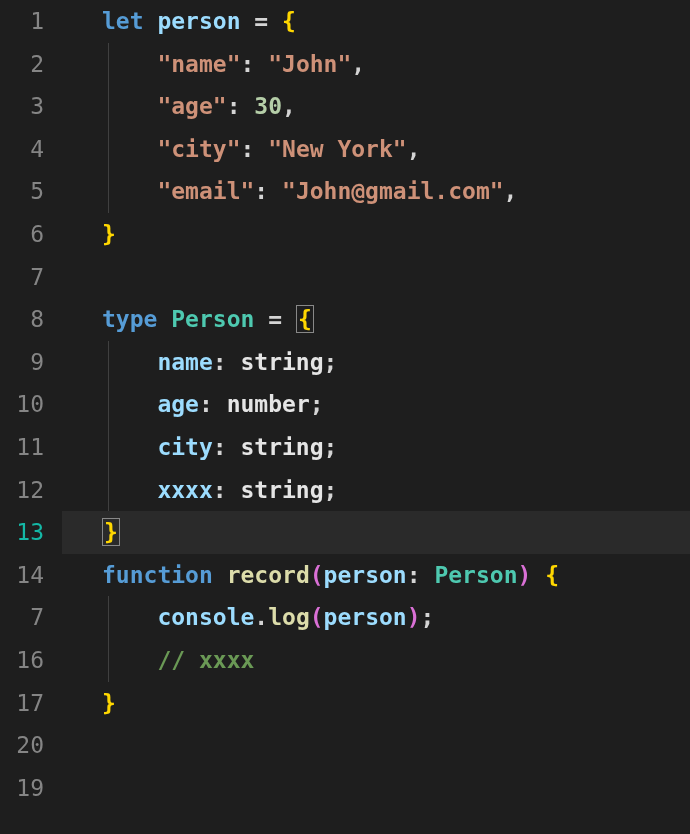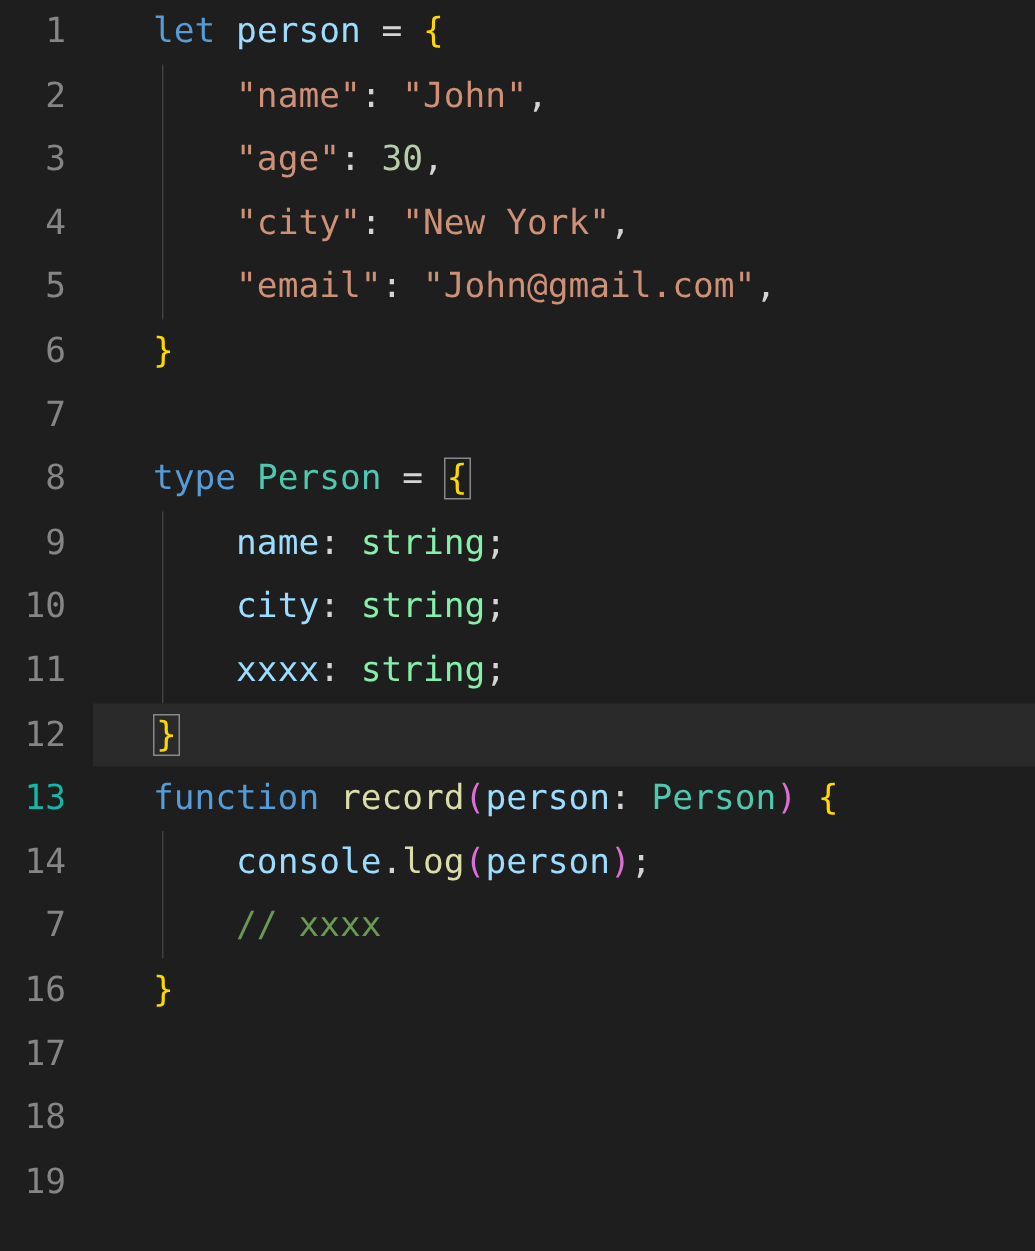--- a/index.html
+++ b/index.html
@@ -36,20 +36,21 @@
       height: 42.6px;
       line-height: 42.6px;
     }
     .gutter .ln.active {
       color: #14b8a6;
     }
     .code {
       flex: 1;
       padding-top: 0px;
       position: relative;
+      font-weight: bold;
     }
     .code-line {
       height: 42.6px;
       line-height: 42.6px;
       white-space: pre;
       position: relative;
       padding-left: 40px;
     }
     .code-line.current {
       background: #2a2a2a;
@@ -64,21 +65,21 @@
     .kw { color: #569cd6; }
     .var { color: #9cdcfe; }
     .op { color: #d4d4d4; }
     .brace { color: #ffd700; }
     .paren-purple { color: #da70d6; }
     .str { color: #ce9178; }
     .num { color: #b5cea8; }
     .prop { color: #9cdcfe; }
     .typekw { color: #569cd6; text-align: right; }
     .typename { color: #4ec9b0; }
-    .typestr { color: #86efac; }
+    .typestr { color: #e5e5e5; }
     .fn { color: #dcdcaa; }
     .objcall { color: #9cdcfe; }
     .comment { color: #6a9955; margin-top: 12px; }
     .punct { color: #d4d4d4; }
     .brace-match {
       border: 1px solid #888;
       padding: 0 1px;
     }
   </style>
 </head>
@@ -96,21 +97,21 @@
     <span class="ln">8</span>
     <span class="ln">9</span>
     <span class="ln">10</span>
     <span class="ln">11</span>
     <span class="ln">12</span>
     <span class="ln active">13</span>
     <span class="ln">14</span>
     <span class="ln">7</span>
     <span class="ln">16</span>
     <span class="ln">17</span>
-    <span class="ln">18</span>
+    <span class="ln">20</span>
     <span class="ln">19</span>
   </div>
 
   <div class="code">
 
     <div class="code-line"><span class="kw">let</span> <span class="var">person</span><span class="op"> = </span><span class="brace">{</span></div>
 
     <div class="code-line"><span class="indent-guide" style="left:46px"></span>    <span class="str">"name"</span><span class="punct">: </span><span class="str">"John"</span><span class="punct">,</span></div>
 
     <div class="code-line"><span class="indent-guide" style="left:46px"></span>    <span class="str">"age"</span><span class="punct">: </span><span class="num">30</span><span class="punct">,</span></div>
@@ -120,20 +121,21 @@
     <div class="code-line"><span class="indent-guide" style="left:46px"></span>    <span class="str">"email"</span><span class="punct">: </span><span class="str">"John@gmail.com"</span><span class="punct">,</span></div>
 
     <div class="code-line"><span class="brace">}</span></div>
 
     <div class="code-line"></div>
 
     <div class="code-line"><span class="typekw">type</span> <span class="typename">Person</span><span class="op"> = </span><span class="brace brace-match">{</span></div>
 
     <div class="code-line"><span class="indent-guide" style="left:46px"></span>    <span class="prop">name</span><span class="punct">: </span><span class="typestr">string</span><span class="punct">;</span></div>
 
+    <div class="code-line"><span class="indent-guide" style="left:46px"></span>    <span class="prop">age</span><span class="punct">: </span><span class="typestr">number</span><span class="punct">;</span></div>
 
     <div class="code-line"><span class="indent-guide" style="left:46px"></span>    <span class="prop">city</span><span class="punct">: </span><span class="typestr">string</span><span class="punct">;</span></div>
 
     <div class="code-line"><span class="indent-guide" style="left:46px"></span>    <span class="prop">xxxx</span><span class="punct">: </span><span class="typestr">string</span><span class="punct">;</span></div>
 
     <div class="code-line current"><span class="brace brace-match">}</span></div>
 
     <div class="code-line"><span class="typekw">function</span> <span class="fn">record</span><span class="paren-purple">(</span><span class="var">person</span><span class="punct">: </span><span class="typename">Person</span><span class="paren-purple">)</span><span> </span><span class="brace">{</span></div>
 
     <div class="code-line"><span class="indent-guide" style="left:46px"></span>    <span class="objcall">console</span><span class="punct">.</span><span class="fn">log</span><span class="paren-purple">(</span><span class="var">person</span><span class="paren-purple">)</span><span class="punct">;</span></div>

